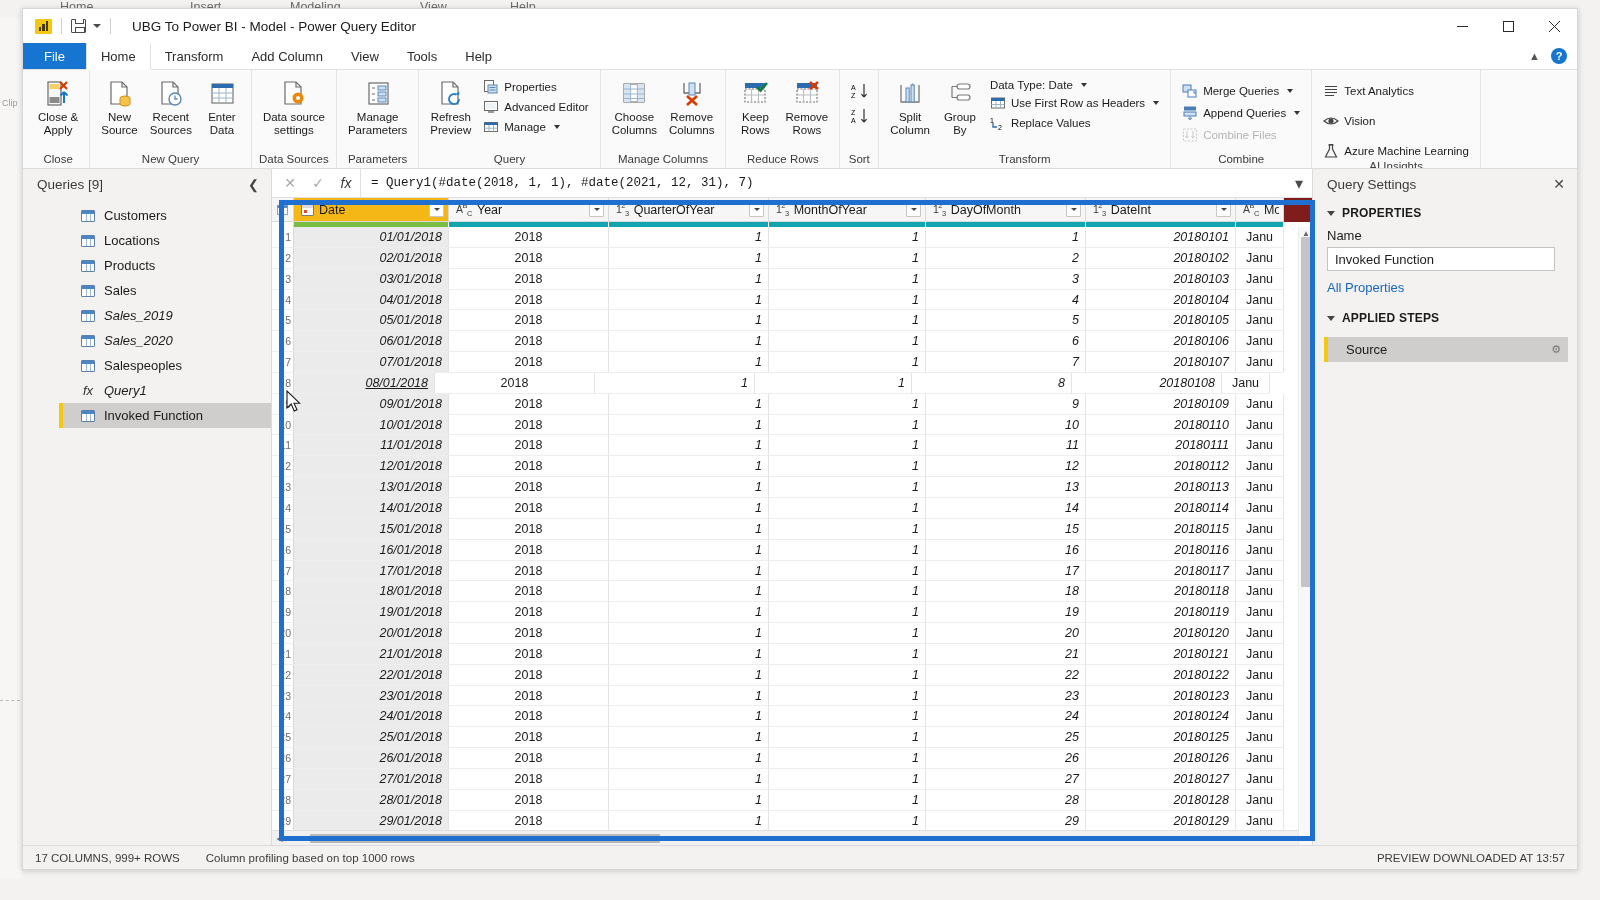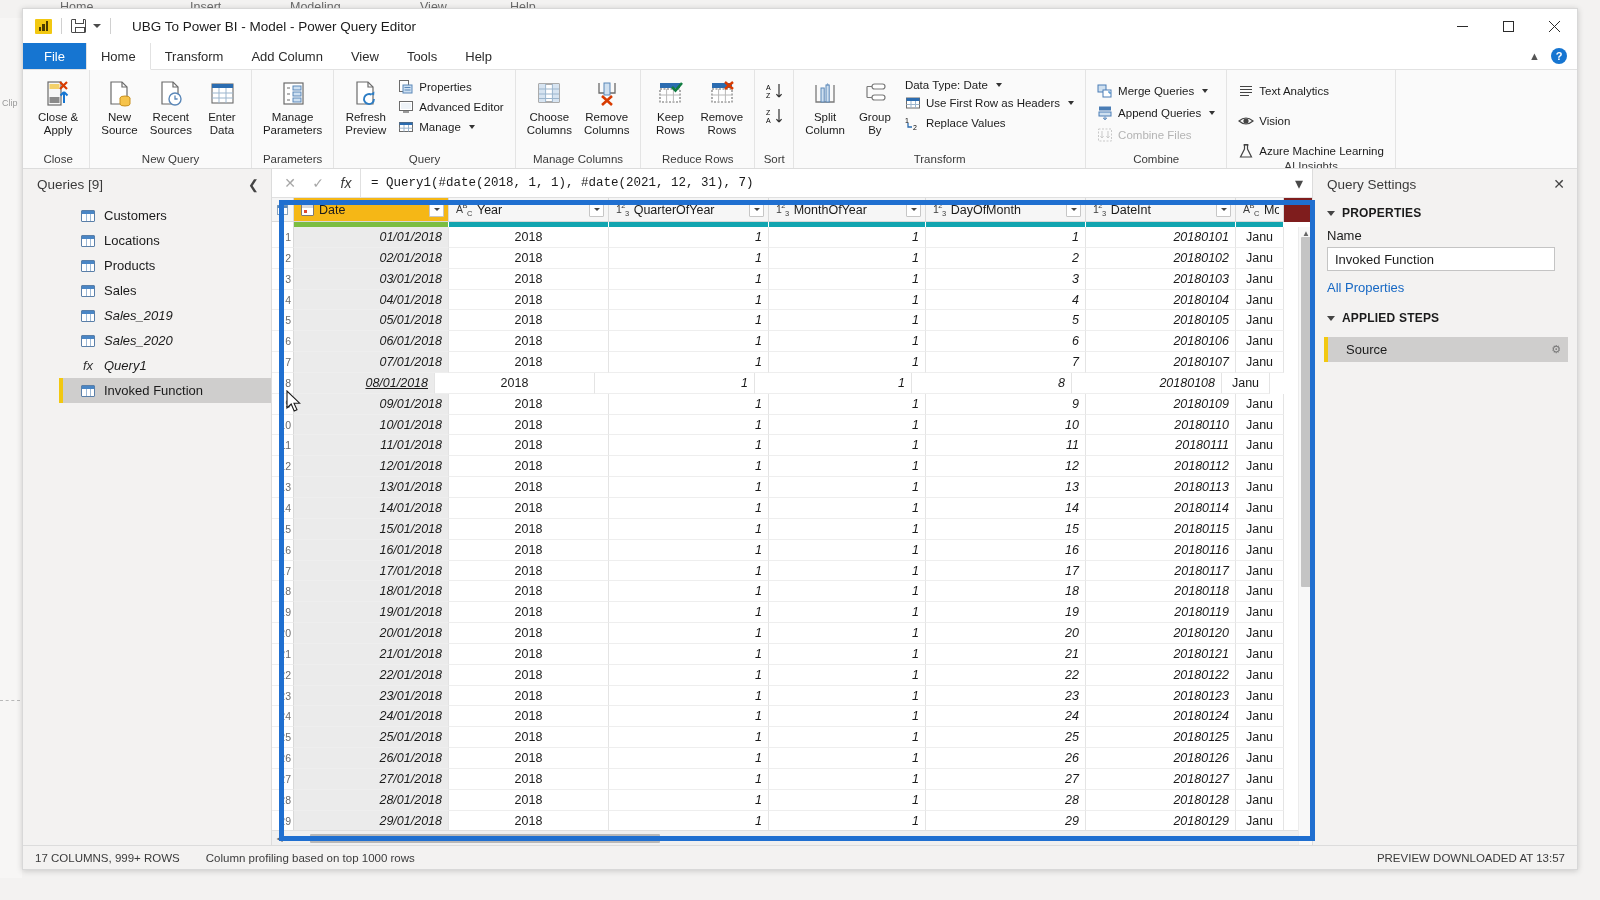--- a/index.html
+++ b/index.html
@@ -400,20 +400,37 @@
               <path d="M12 9 V24 M19 9 V24 M5 14 H26 M5 19 H26" stroke="#9bb5cd" stroke-width="1"></path>
             </svg>
           </div>
           <div class="cap">Enter
 Data</div>
         </div>
       </div>
       <div class="rgroup-title">New Query</div>
     </div>
 
+    <div class="rgroup">
+      <div class="rgroup-body">
+        <div class="bigbtn">
+          <div class="glyph">
+            <svg width="30" height="30" viewBox="0 0 30 30">
+              <path d="M6 3 h11 l5 5 v17 H6 z" fill="#fff" stroke="#6b6b6b" stroke-width="1.2"></path>
+              <path d="M17 3 v5 h5" fill="none" stroke="#6b6b6b" stroke-width="1.2"></path>
+              <circle cx="19" cy="19" r="5.5" fill="#e8890c"></circle>
+              <circle cx="19" cy="19" r="2" fill="#fff"></circle>
+            </svg>
+          </div>
+          <div class="cap">Data source
+settings</div>
+        </div>
+      </div>
+      <div class="rgroup-title">Data Sources</div>
+    </div>
 
     <div class="rgroup">
       <div class="rgroup-body">
         <div class="bigbtn">
           <div class="glyph">
             <svg width="30" height="30" viewBox="0 0 30 30">
               <rect x="6" y="4" width="19" height="21" fill="#fff" stroke="#6b6b6b" stroke-width="1.2"></rect>
               <rect x="15" y="7" width="8" height="4" fill="#cde0f2" stroke="#5a87b8" stroke-width="1"></rect>
               <rect x="15" y="13" width="8" height="4" fill="#cde0f2" stroke="#5a87b8" stroke-width="1"></rect>
               <rect x="15" y="19" width="8" height="4" fill="#cde0f2" stroke="#5a87b8" stroke-width="1"></rect>
@@ -717,20 +734,24 @@
           <span class="tbl-ic"></span>
           <span>Sales</span>
         </div>
         <div class="qitem it">
           <span class="tbl-ic"></span>
           <span>Sales_2019</span>
         </div>
         <div class="qitem it">
           <span class="tbl-ic"></span>
           <span>Sales_2020</span>
+        </div>
+        <div class="qitem">
+          <span class="tbl-ic"></span>
+          <span>Salespeoples</span>
         </div>
         <div class="qitem it">
           <span class="fx-ic">fx</span>
           <span>Query1</span>
         </div>
         <div class="qitem sel">
           <span class="tbl-ic"></span>
           <span>Invoked Function</span>
         </div>
       </div>

